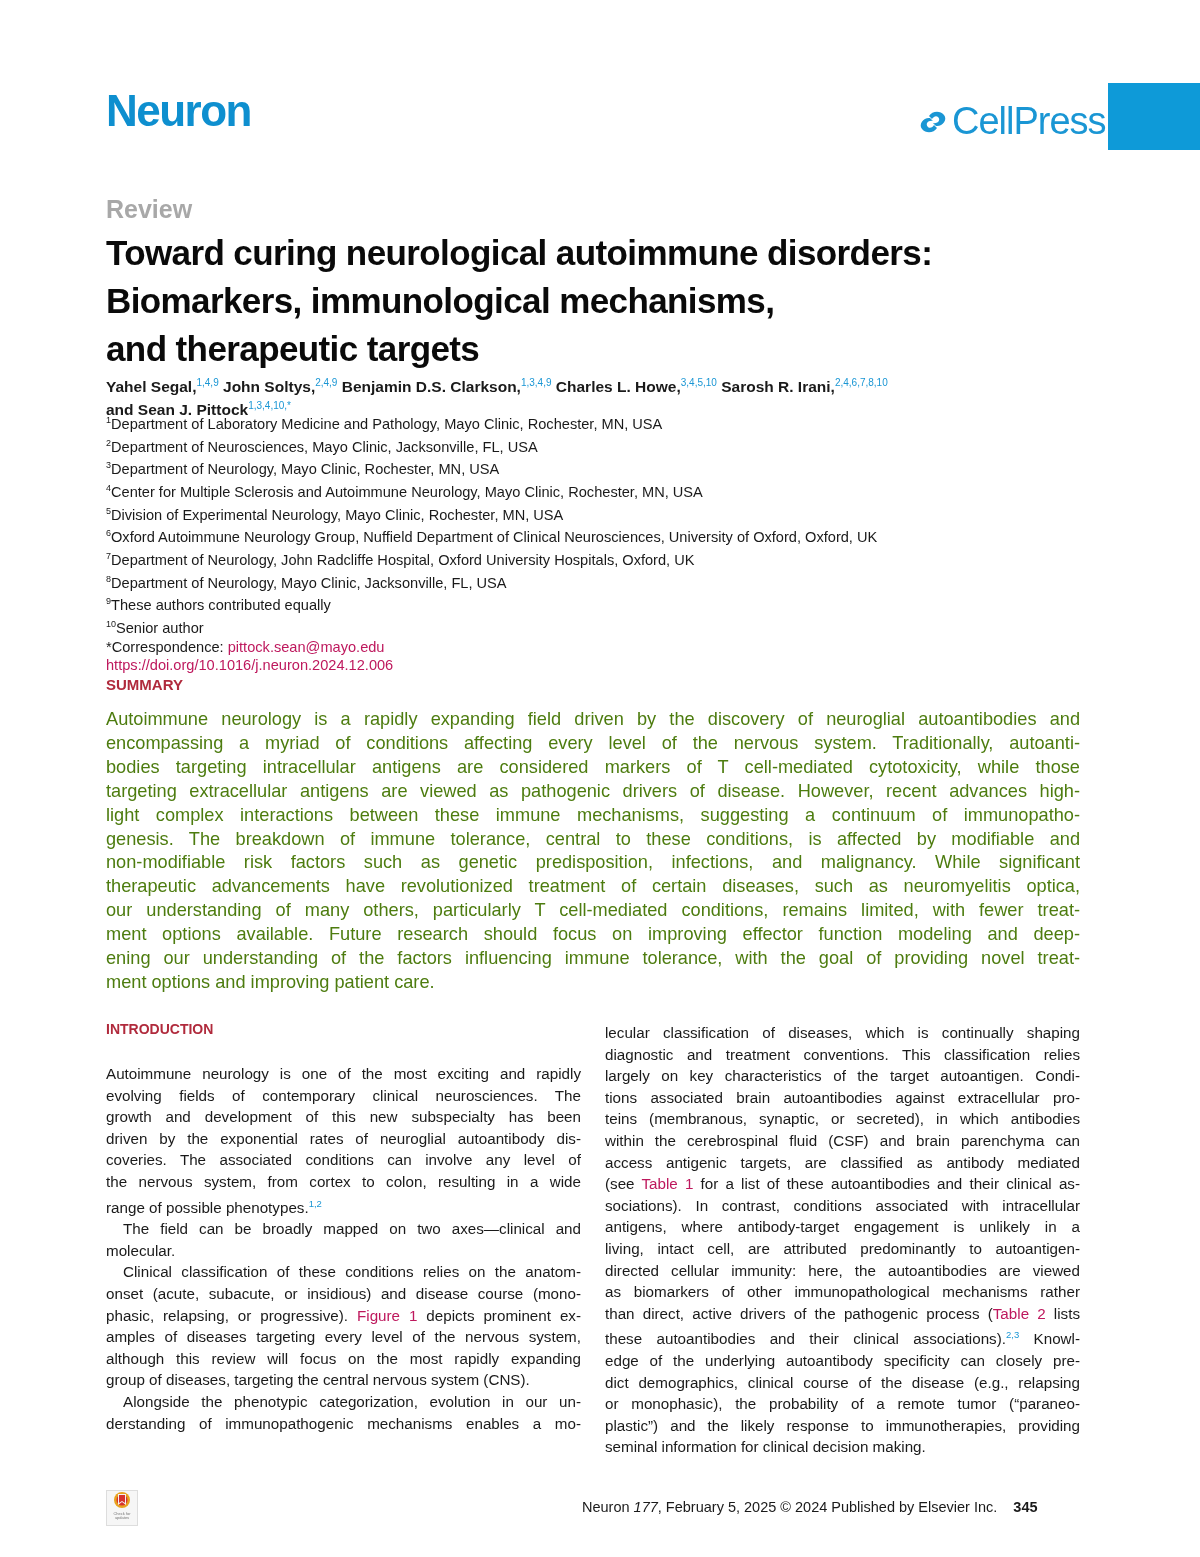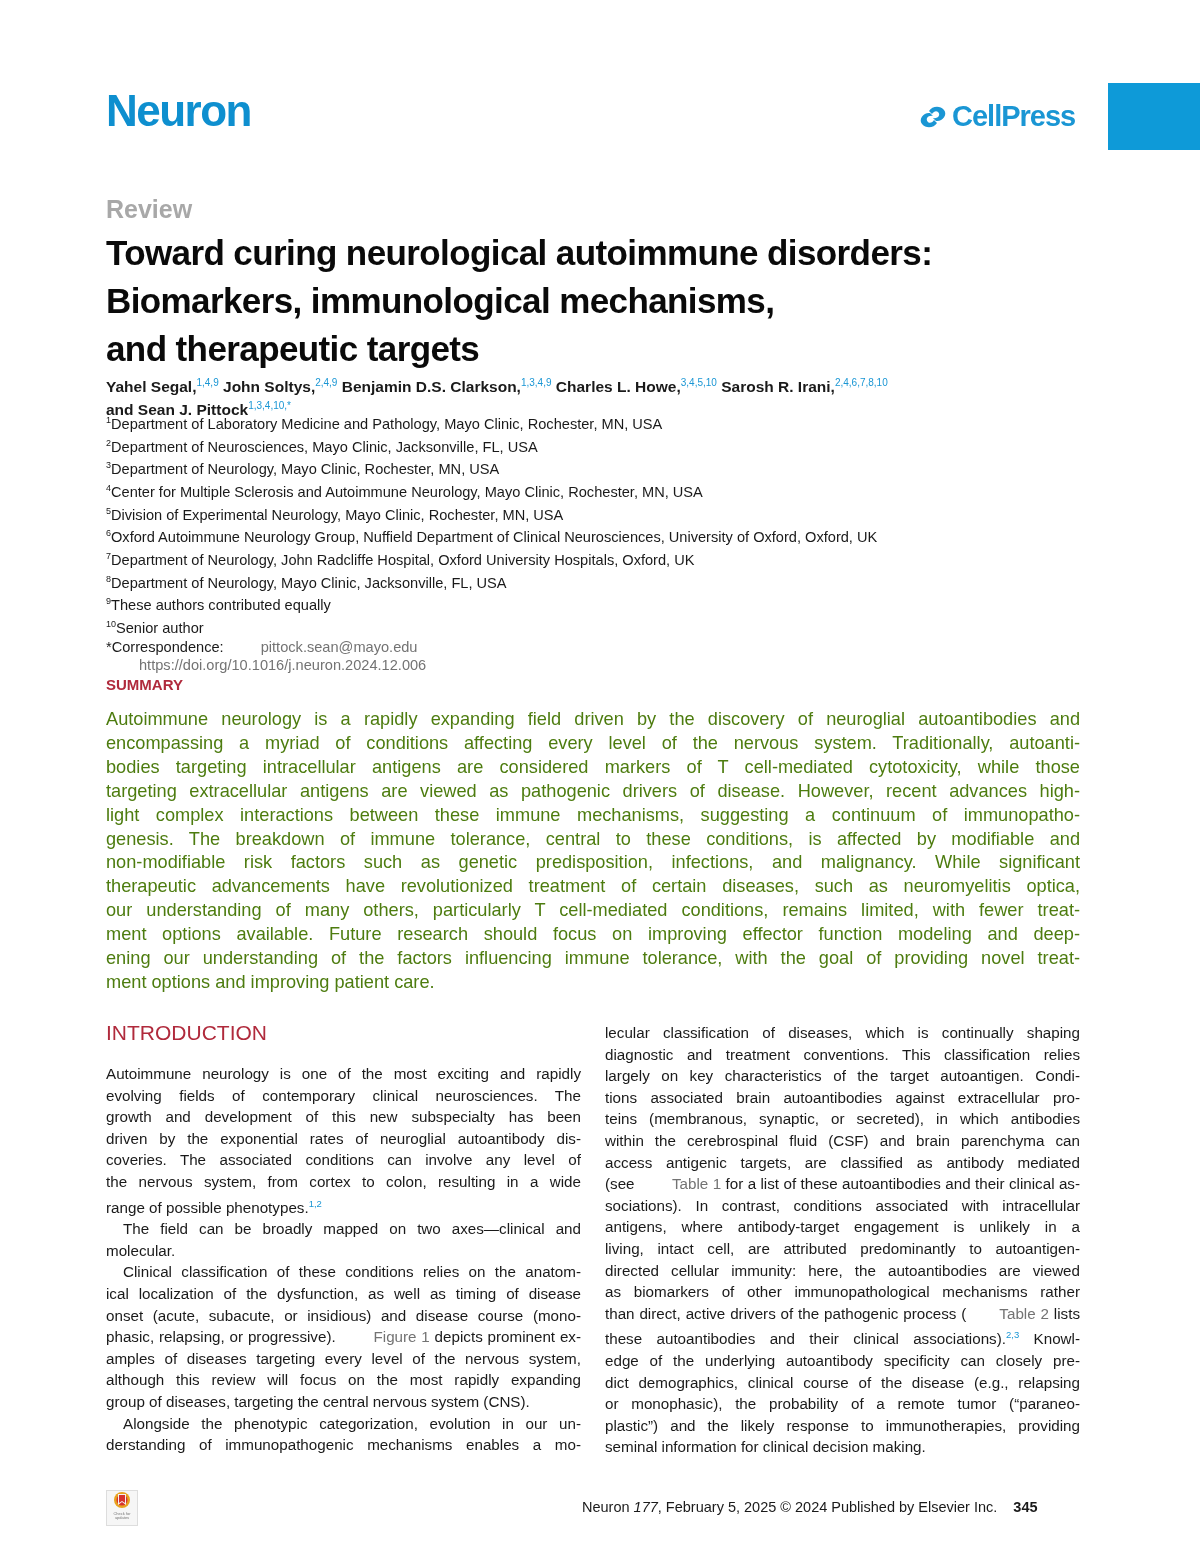--- a/index.html
+++ b/index.html
@@ -1,40 +1,40 @@
 <!DOCTYPE html>
 <html><head>
 <meta charset="utf-8">
 <style>
   html, body { margin: 0; padding: 0; background: #ffffff; }
   body { width: 1200px; height: 1557px; position: relative; overflow: hidden;
          font-family: "Liberation Sans", sans-serif; color: #1a1a1a; }
   .abs { position: absolute; }
   .journal { left: 106px; top: 86px; font-size: 44px; font-weight: bold; color: #0e8fcf; letter-spacing: -1.5px; }
   .cellpress { left: 918px; top: 100px; display: flex; align-items: center; gap: 4px; }
-  .cellpress-text { font-size: 29px; font-weight: bold; color: #1a96d4; letter-spacing: -1px; }
+  .cellpress-text { font-size: 38px; font-weight: normal; color: #1a96d4; letter-spacing: -1px; }
   .blue-tab { right: 0; top: 83px; width: 92px; height: 67px; background: #0e9ad8; }
   .article-type { left: 106px; top: 195px; font-size: 25px; font-weight: bold; color: #a8a8a8; }
   .title { left: 106px; top: 226px; width: 960px; font-size: 35px; font-weight: bold; line-height: 42px; color: #0a0a0a; letter-spacing: -0.6px; }
   .title div { white-space: nowrap; margin-top: 6px; }
   .authors { left: 106px; top: 373px; width: 990px; font-size: 15.5px; font-weight: bold; line-height: 19px; }
   .authors sup { color: #1a96d4; font-weight: normal; font-size: 10px; }
   .affils { left: 106px; top: 411px; font-size: 14.6px; line-height: 18.8px; color: #1a1a1a; }
   .affils sup { font-size: 9px; }
-  .link { color: #737373; margin-left: 33px; }
+  .link { color: #be185d; }
   .summary-head { left: 106px; top: 676px; font-size: 15px; font-weight: bold; color: #b02a3c; }
   .summary { left: 106px; top: 708px; width: 974px; font-size: 18.2px; line-height: 23.9px; color: #4d7c0f; text-align: justify; }
   .summary div { text-align-last: justify; white-space: nowrap; }
   .summary div.last { text-align-last: left; }
   .col { width: 475px; font-size: 15.2px; line-height: 21.6px; color: #1a1a1a; }
   .col .line { text-align: justify; text-align-last: justify; white-space: nowrap; }
   .col .line.end { text-align-last: left; }
   .col .indent { padding-left: 17px; }
   .col sup { color: #1a96d4; font-size: 9.5px; }
-  .intro-head { left: 106px; top: 1021px; font-size: 21px; font-weight: normal; color: #b02a3c; }
+  .intro-head { left: 106px; top: 1021px; font-size: 14px; font-weight: bold; color: #b02a3c; }
   .col-left { left: 106px; top: 1063px; }
   .col-right { left: 605px; top: 1022px; }
   .footer { left: 582px; top: 1499px; font-size: 14.5px; color: #1a1a1a; }
   .footer .pg { font-weight: bold; margin-left: 16px; }
   .badge { left: 106px; top: 1490px; width: 30px; height: 34px; border: 1px solid #ddd; background: #f6f6f6;
            display: flex; flex-direction: column; align-items: center; justify-content: flex-start; }
   .badge-txt { font-size: 4px; color: #777; line-height: 4px; text-align: center; margin-top: 1px; }
 </style>
 </head>
 <body>
@@ -102,21 +102,20 @@
   <div class="line">Autoimmune neurology is one of the most exciting and rapidly</div>
   <div class="line">evolving fields of contemporary clinical neurosciences. The</div>
   <div class="line">growth and development of this new subspecialty has been</div>
   <div class="line">driven by the exponential rates of neuroglial autoantibody dis-</div>
   <div class="line">coveries. The associated conditions can involve any level of</div>
   <div class="line">the nervous system, from cortex to colon, resulting in a wide</div>
   <div class="line end"><span>range of possible phenotypes.</span><sup>1,2</sup></div>
   <div class="line indent">The field can be broadly mapped on two axes—clinical and</div>
   <div class="line end">molecular.</div>
   <div class="line indent">Clinical classification of these conditions relies on the anatom-</div>
-  <div class="line">ical localization of the dysfunction, as well as timing of disease</div>
   <div class="line">onset (acute, subacute, or insidious) and disease course (mono-</div>
   <div class="line"><span>phasic, relapsing, or progressive). </span><span class="link">Figure 1</span><span> depicts prominent ex-</span></div>
   <div class="line">amples of diseases targeting every level of the nervous system,</div>
   <div class="line">although this review will focus on the most rapidly expanding</div>
   <div class="line end">group of diseases, targeting the central nervous system (CNS).</div>
   <div class="line indent">Alongside the phenotypic categorization, evolution in our un-</div>
   <div class="line">derstanding of immunopathogenic mechanisms enables a mo-</div>
 </div>
 
 <div class="abs col col-right">

